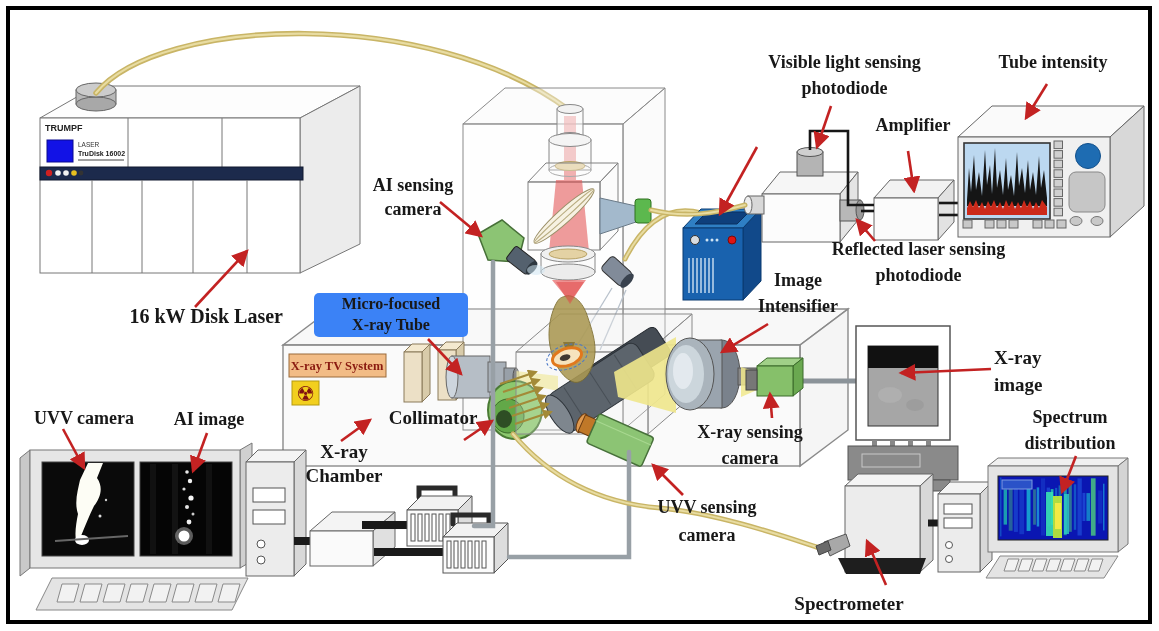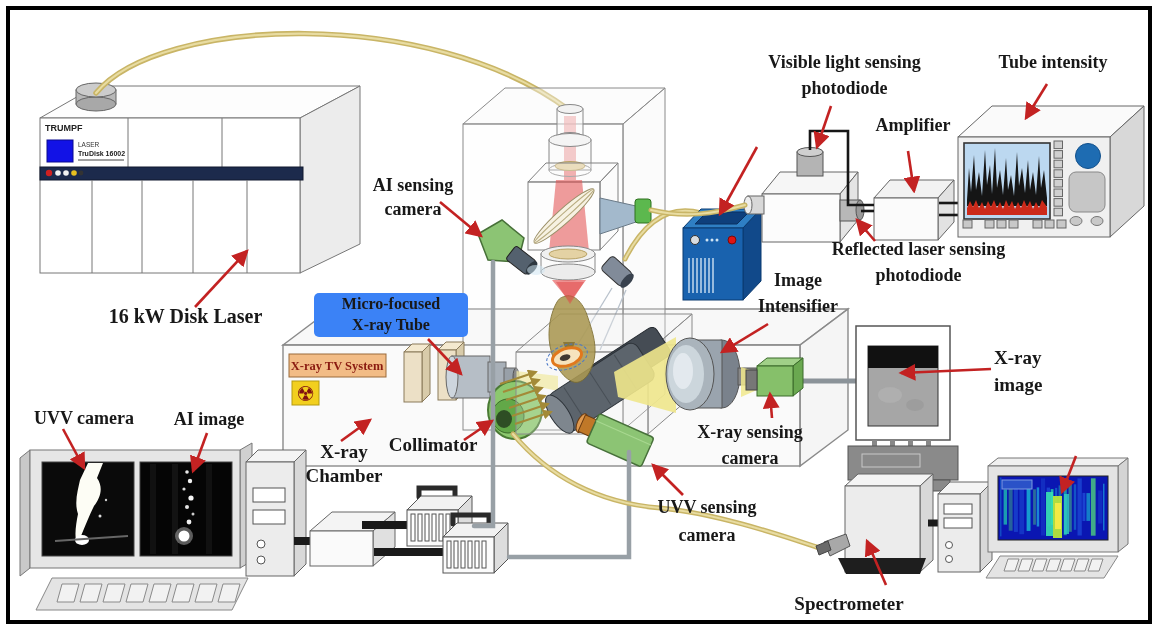--- a/index.html
+++ b/index.html
@@ -480,38 +480,40 @@
     <line x1="772" y1="418" x2="770" y2="394" marker-end="url(#arrowRed)"></line>
     <line x1="683" y1="495" x2="653" y2="465" marker-end="url(#arrowRed)"></line>
     <line x1="991" y1="369" x2="901" y2="373" marker-end="url(#arrowRed)"></line>
     <line x1="1076" y1="456" x2="1062" y2="492" marker-end="url(#arrowRed)"></line>
     <line x1="886" y1="585" x2="867" y2="541" marker-end="url(#arrowRed)"></line>
     <line x1="63" y1="429" x2="84" y2="468" marker-end="url(#arrowRed)"></line>
     <line x1="207" y1="433" x2="193" y2="471" marker-end="url(#arrowRed)"></line>
   </g>
 </svg>
 
-<div class="lbl" style="left:88px;top:303px;width:195px;font-size:20px;">16 kW Disk Laser</div>
+<div class="lbl" style="left:88px;top:303px;width:195px;font-size:20px;text-align:right;">16 kW Disk Laser</div>
 <div class="lbl" style="left:352px;top:174px;width:122px;">AI sensing
 camera</div>
 <div class="lbl lh14" style="left:742px;top:49px;width:205px;">Visible light sensing
 photodiode</div>
 <div class="lbl" style="left:863px;top:114px;width:100px;">Amplifier</div>
 <div class="lbl" style="left:978px;top:51px;width:150px;">Tube intensity</div>
 <div class="lbl lh14" style="left:806px;top:236px;width:225px;">Reflected laser sensing
 photodiode</div>
 <div class="lbl lh14" style="left:742px;top:267px;width:112px;">Image
 Intensifier</div>
 <div class="lbl whitebg" style="left:314px;top:293px;width:150px;font-size:16px;line-height:1.3;">Micro-focused
 X-ray Tube</div>
-<div class="lbl" style="left:381px;top:432px;width:104px;font-size:19px;">Collimator</div>
+<div class="lbl" style="left:381px;top:405px;width:104px;font-size:19px;">Collimator</div>
 <div class="lbl" style="left:294px;top:440px;width:100px;font-size:19px;line-height:1.28;">X-ray
 Chamber</div>
 <div class="lbl lh14" style="left:683px;top:419px;width:134px;">X-ray sensing
 camera</div>
 <div class="lbl lh15" style="left:642px;top:494px;width:130px;">UVV sensing
 camera</div>
 <div class="lbl left" style="left:994px;top:345px;width:80px;font-size:19px;line-height:1.42;">X-ray
 image</div>
+<div class="lbl lh14" style="left:1008px;top:404px;width:124px;">Spectrum
+distribution</div>
 <div class="lbl" style="left:784px;top:591px;width:130px;font-size:19px;">Spectrometer</div>
 <div class="lbl" style="left:28px;top:407px;width:112px;">UVV camera</div>
 <div class="lbl" style="left:163px;top:408px;width:92px;">AI image</div>
 </div>
 
 </body></html>

